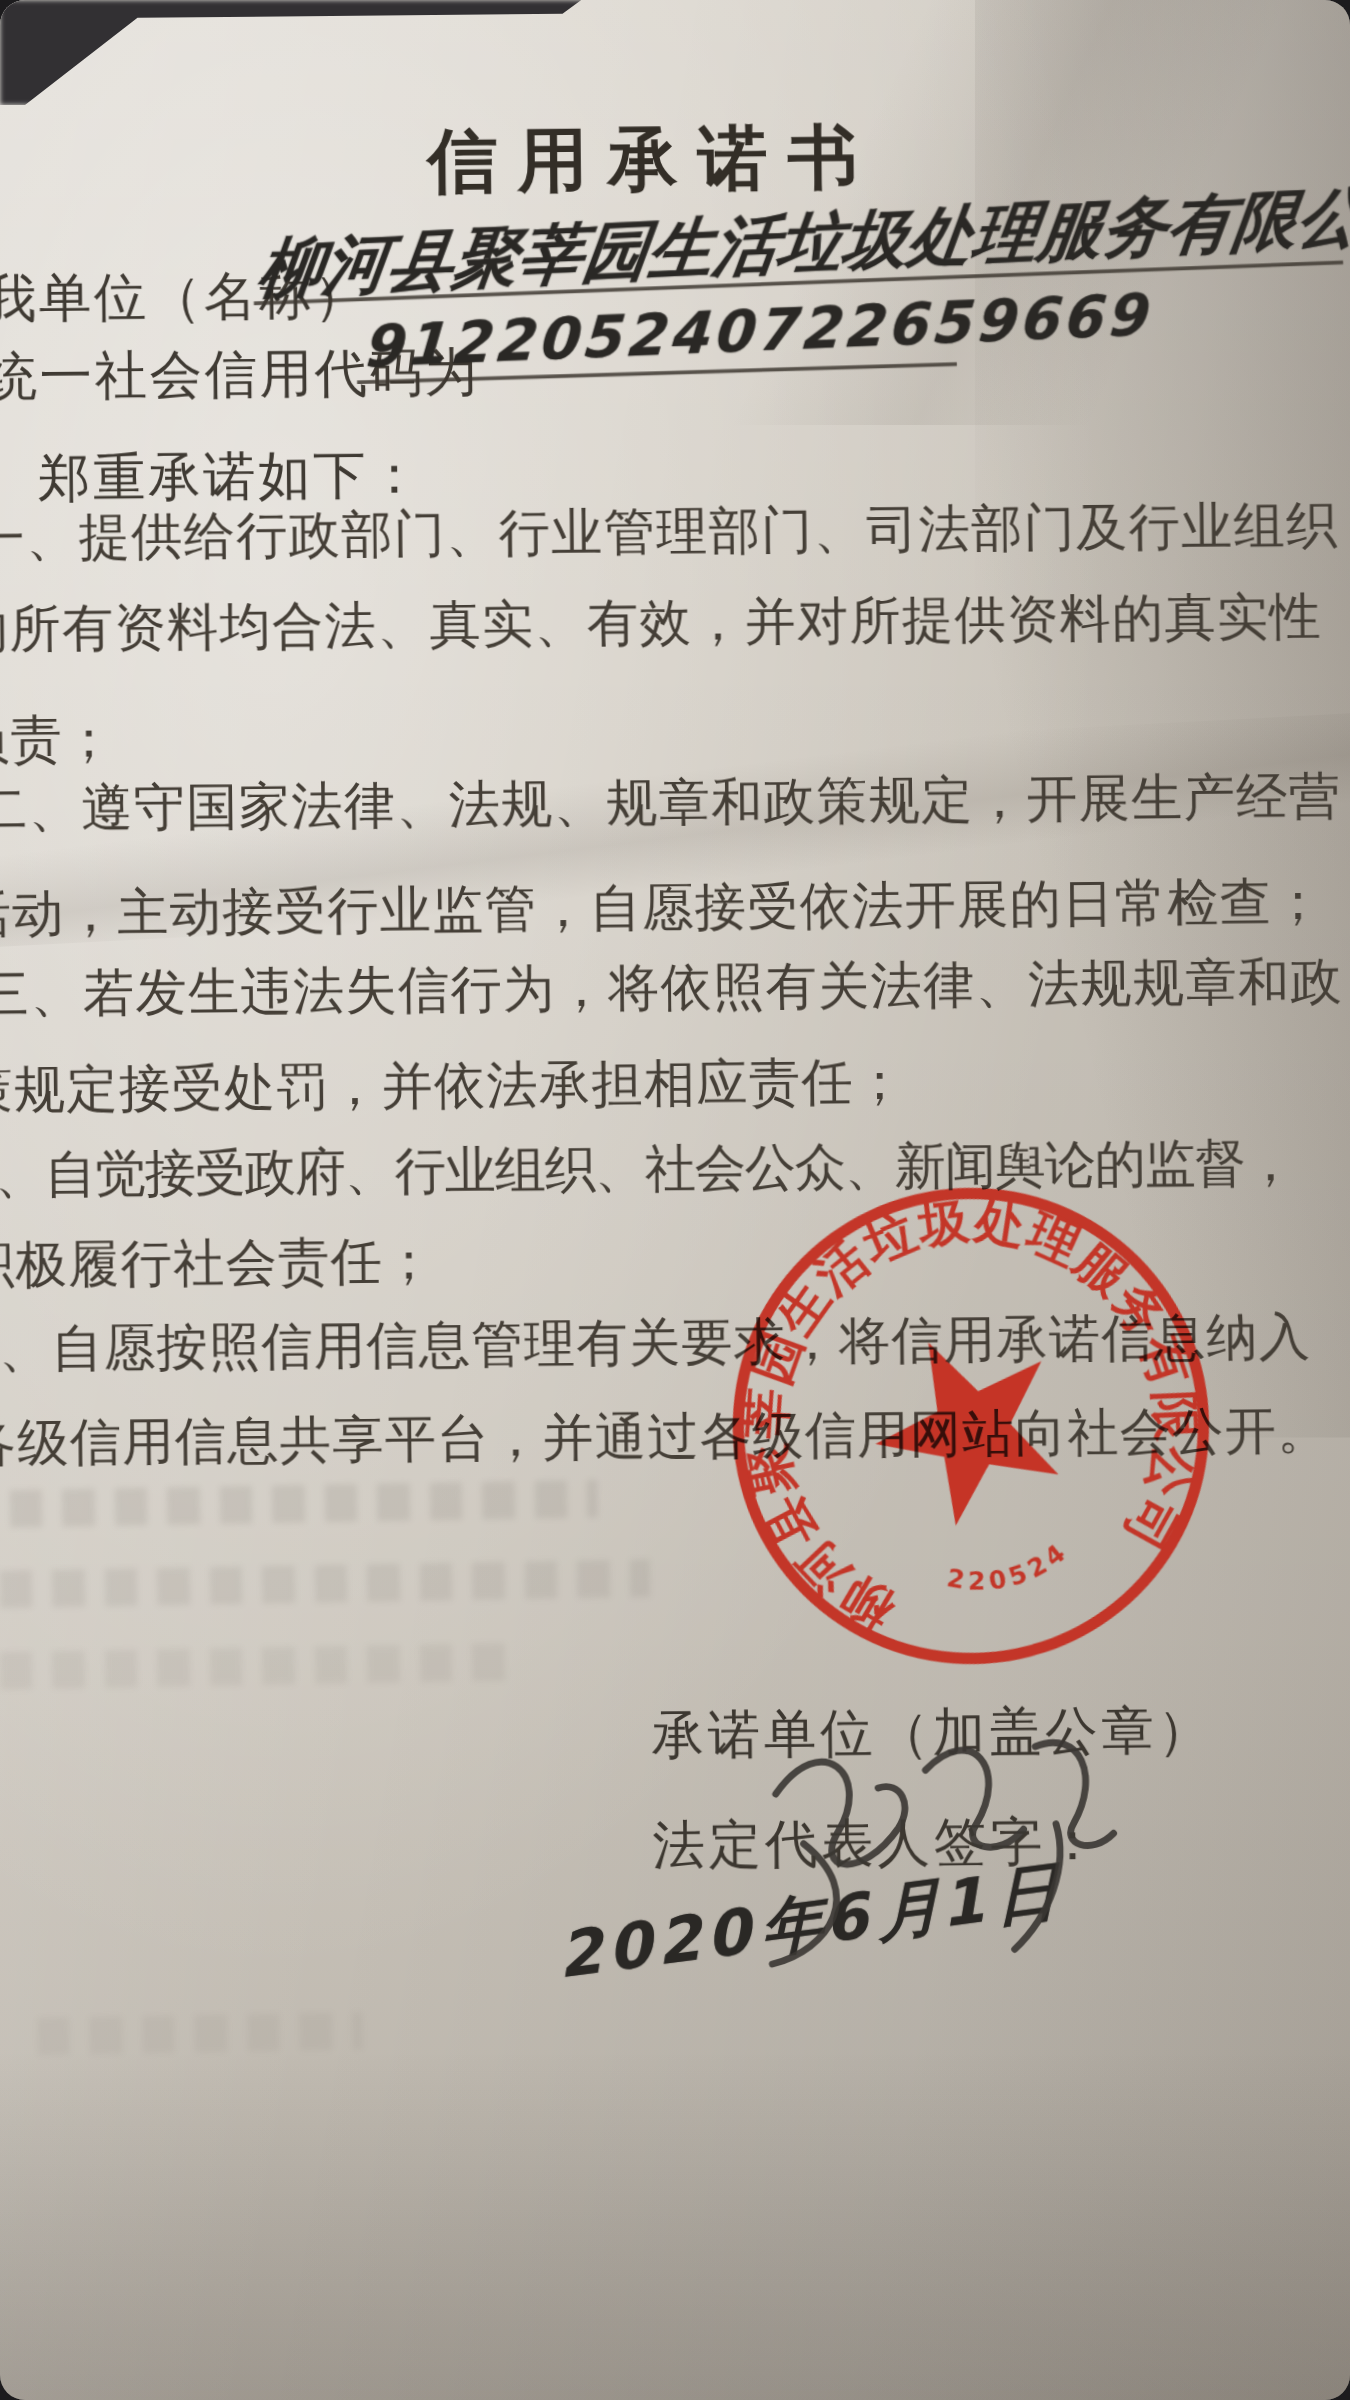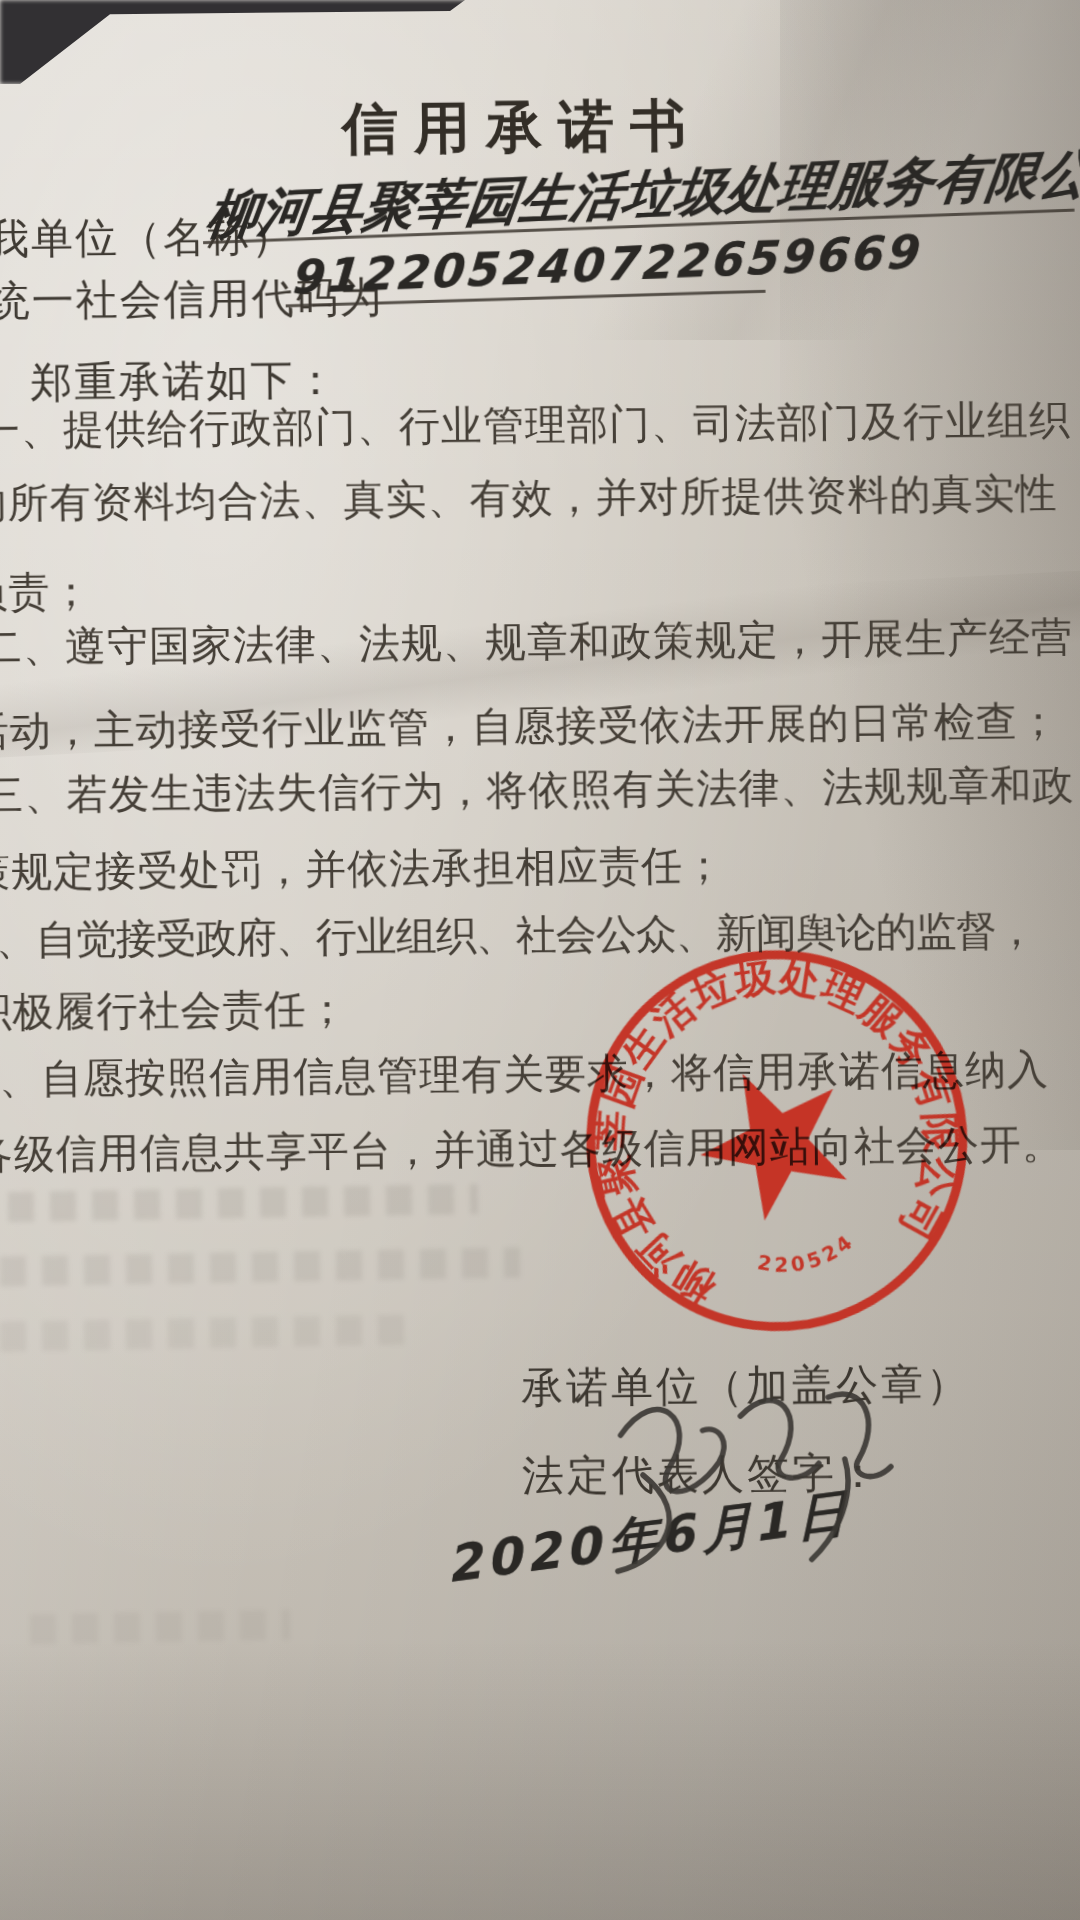--- a/index.html
+++ b/index.html
@@ -1,19 +1,20 @@
 <!DOCTYPE html>
 <html><head>
 <meta charset="utf-8">
 <style>
   html,body{margin:0;padding:0;background:#1c1b1d;}
   #photo{
     position:relative;width:1080px;height:1920px;overflow:hidden;
     background:#d3cdc3;
     font-family:"Liberation Serif","DejaVu Serif",serif;
+    border-radius:20px;
   }
   
   .light-overlay{
     position:absolute;inset:0;pointer-events:none;
     background:
       radial-gradient(ellipse at 20% 22%, rgba(255,255,255,.38), rgba(255,255,255,0) 55%),
       linear-gradient(100deg, rgba(255,255,255,.20), rgba(0,0,0,0) 38%, rgba(0,0,0,.06) 72%, rgba(58,50,42,.20) 100%),
       linear-gradient(180deg, rgba(255,255,255,.16), rgba(0,0,0,0) 26%, rgba(0,0,0,.04) 68%, rgba(45,39,33,.16) 100%);
   }
   .crease{

